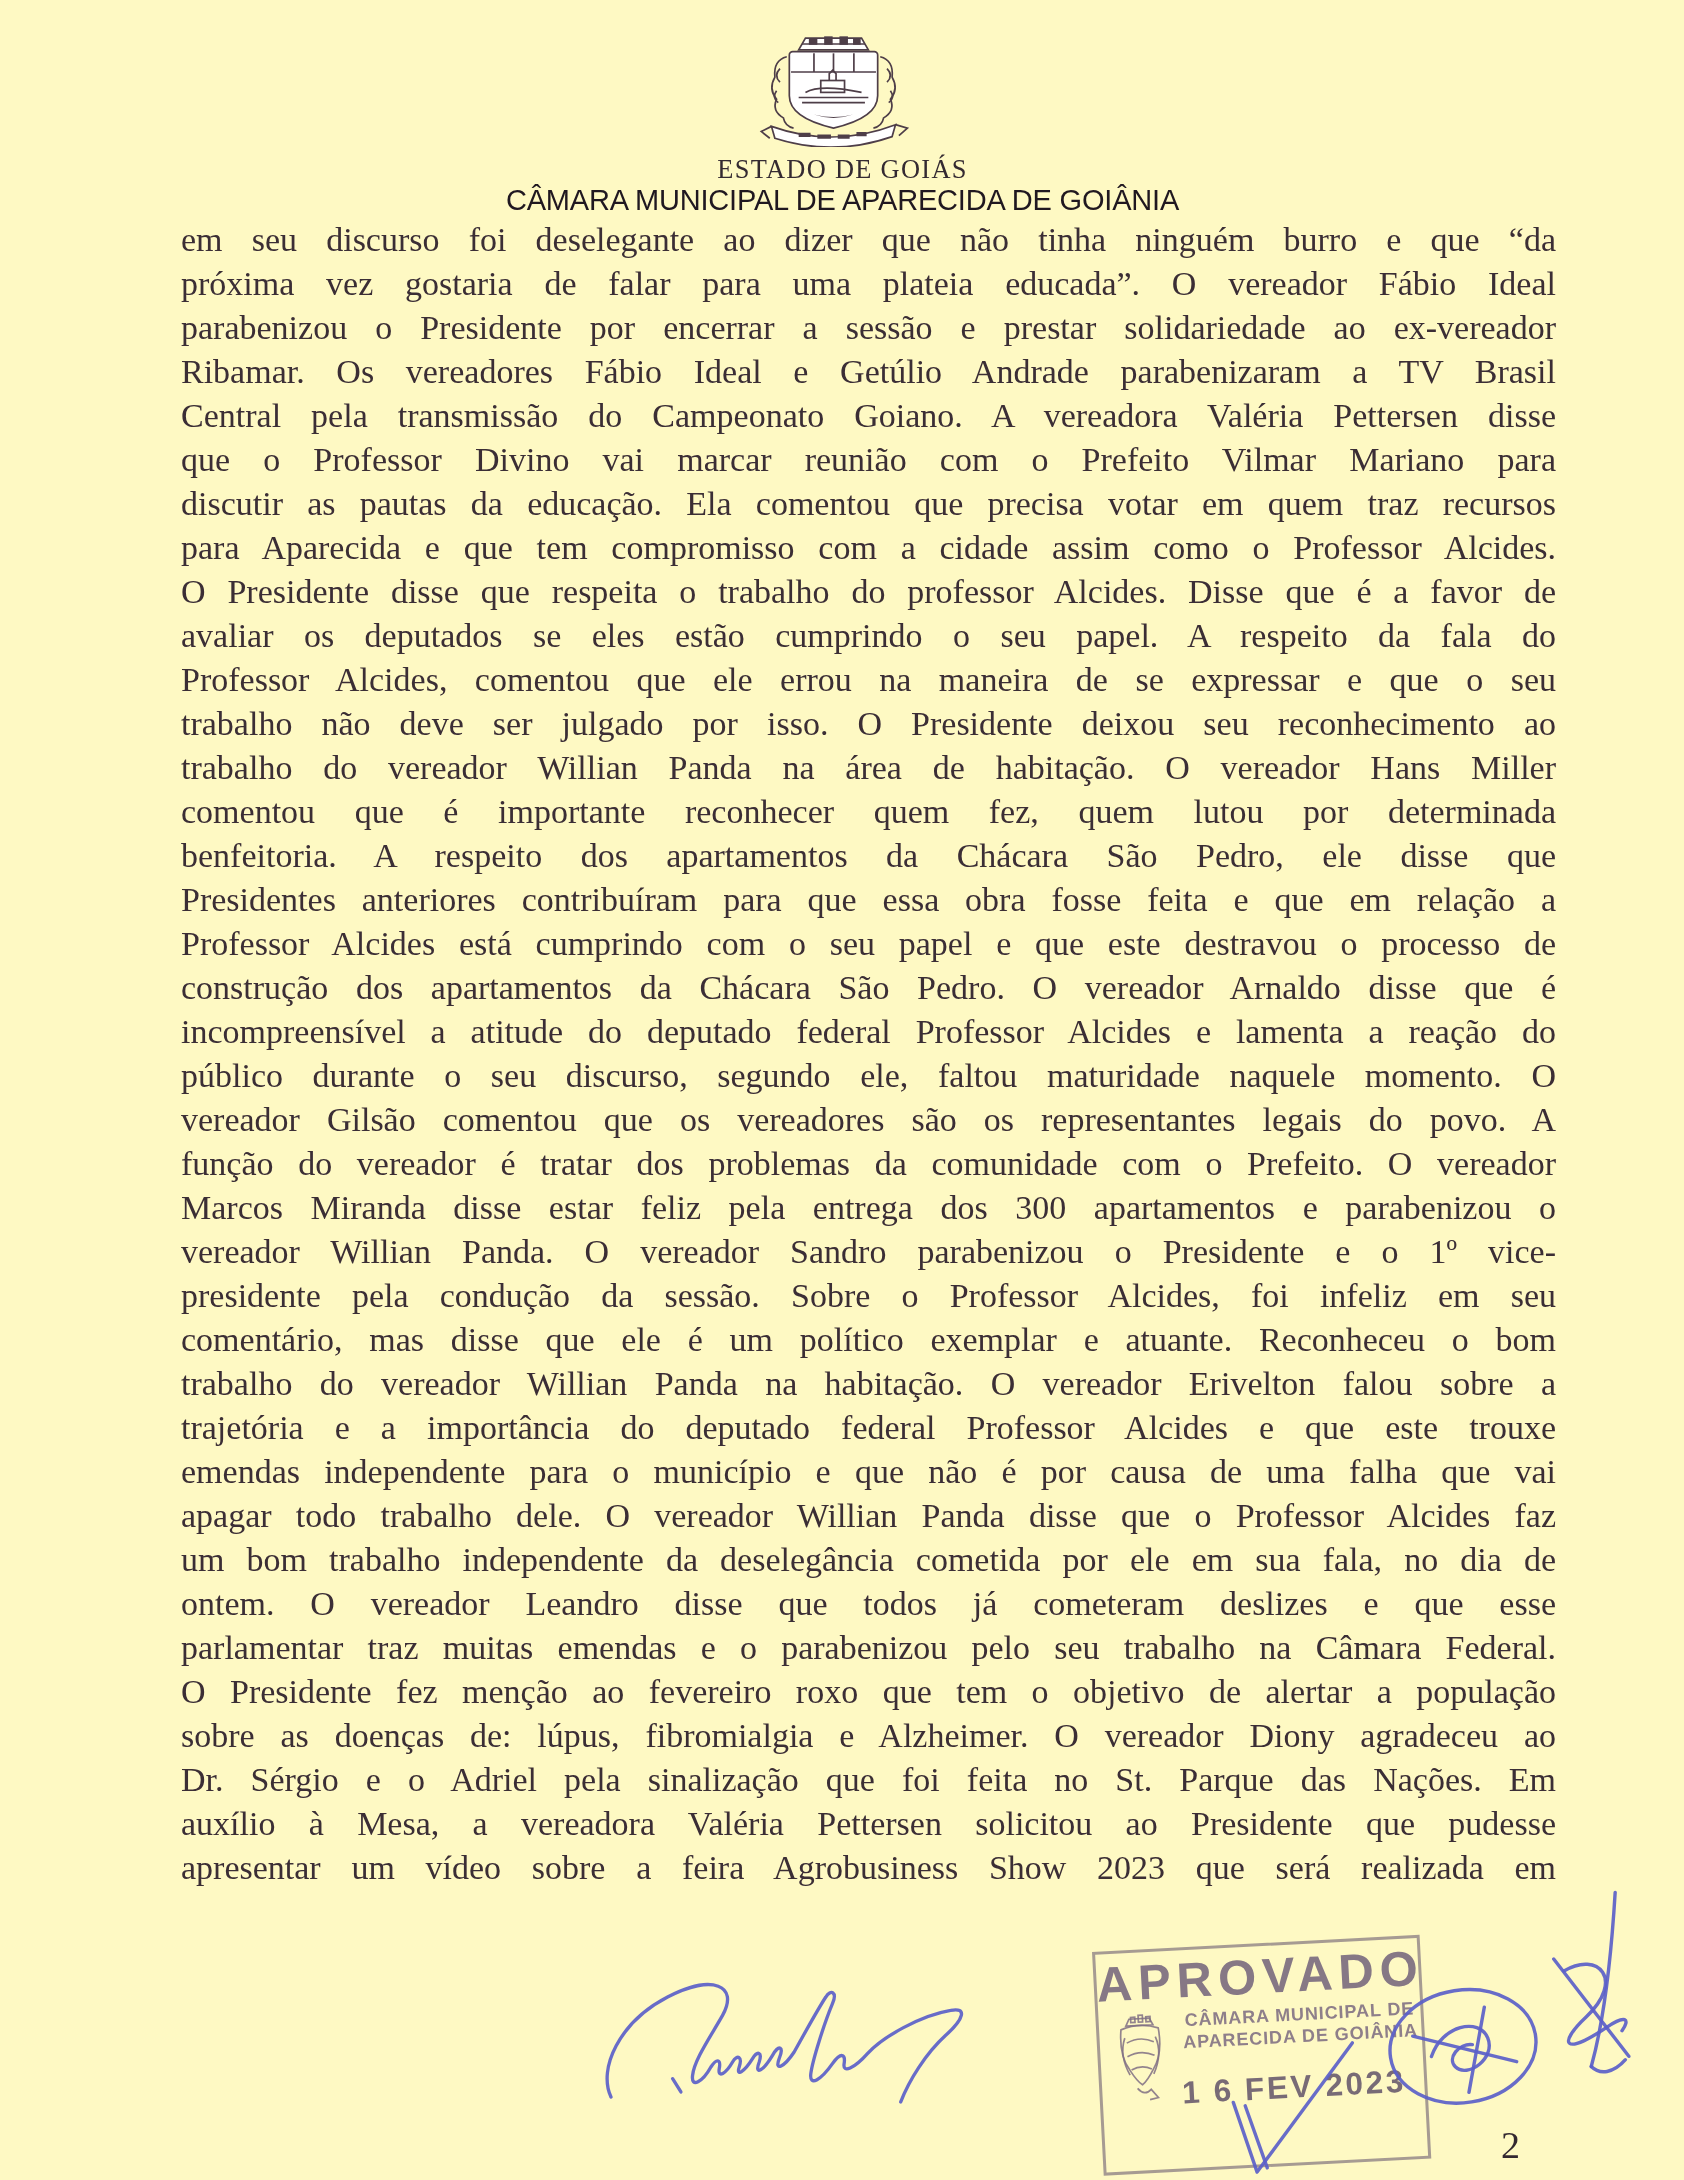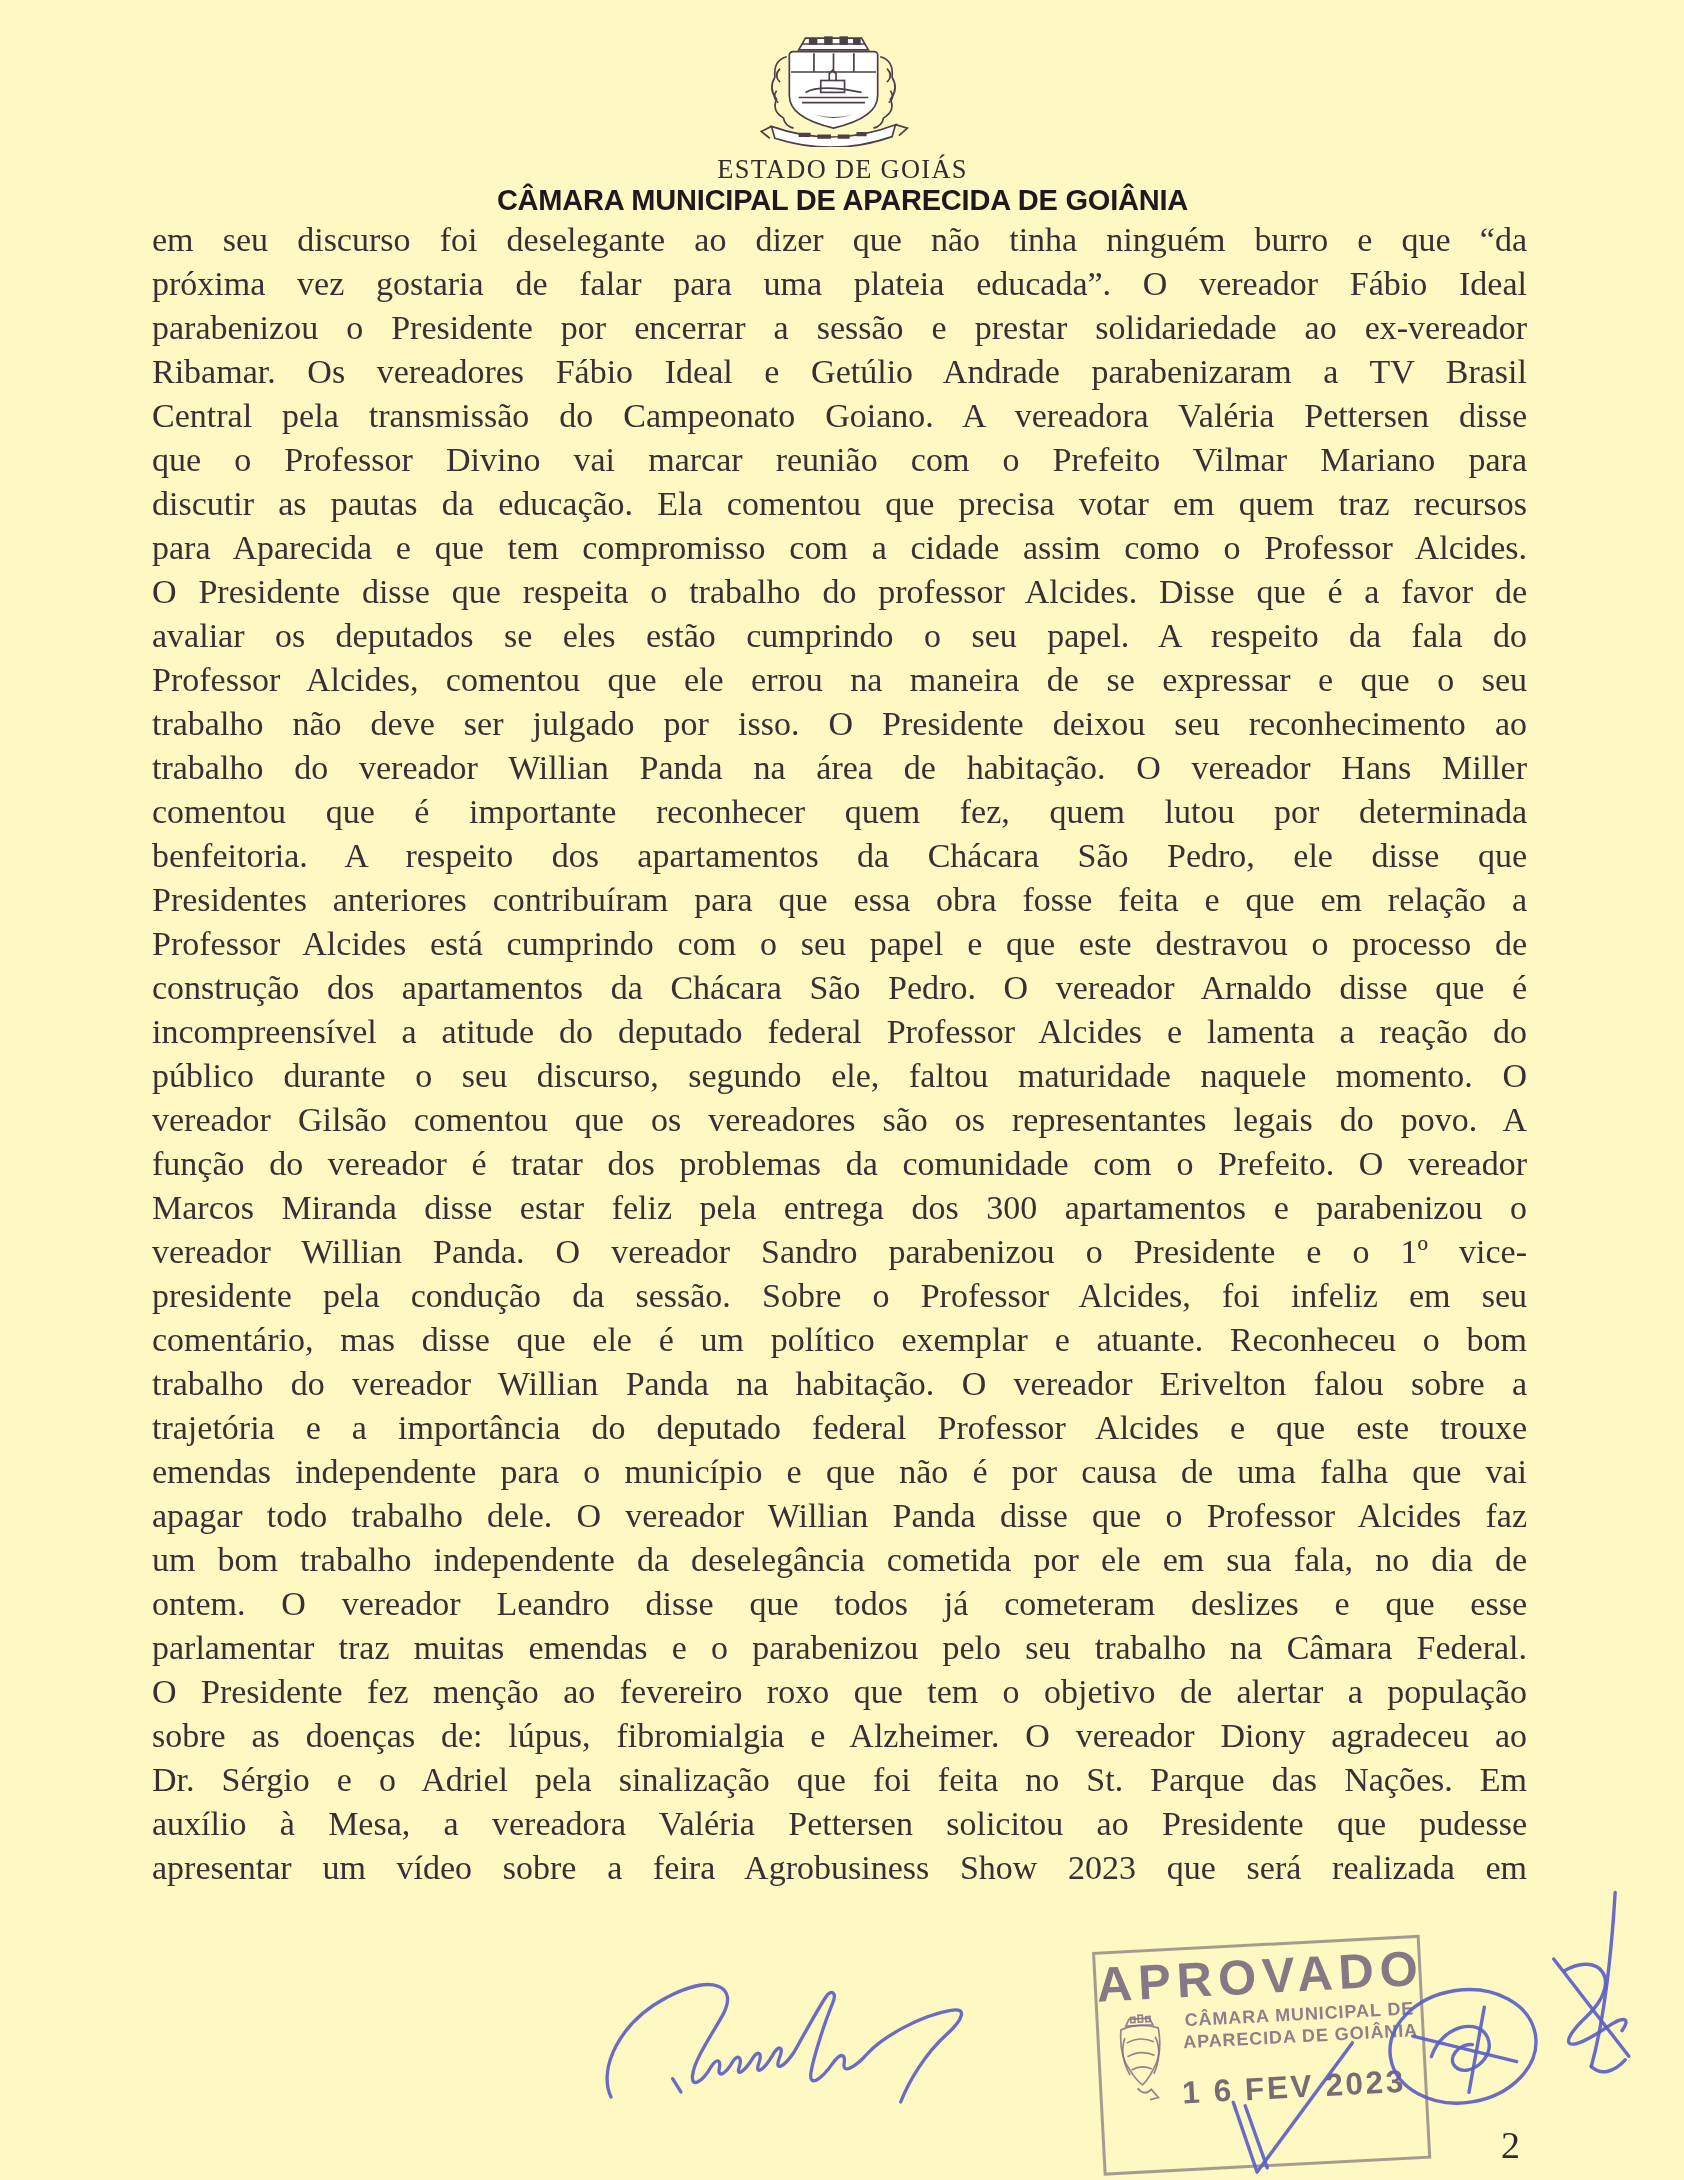--- a/index.html
+++ b/index.html
@@ -10,25 +10,25 @@
   
   .header{position:absolute;left:0;top:0;width:100%;text-align:center;}
   .crest{position:absolute;left:746px;top:31px;width:175px;height:116px;}
   .state-name{
     position:absolute;left:0;top:154px;width:100%;
     font-family:"Liberation Serif",serif;font-size:26.4px;letter-spacing:1.3px;
     color:#342a31;text-align:center;
   }
   .org-name{
     position:absolute;left:0;top:184px;width:100%;
-    font-family:"Liberation Sans",sans-serif;font-weight:700;font-size:29px;
+    font-family:"Liberation Sans",sans-serif;font-weight:400;font-size:29px;
     letter-spacing:-0.2px;color:#201820;text-align:center;
   }
   
-  .body-text{position:absolute;left:152px;top:218px;width:1375px;}
+  .body-text{position:absolute;left:181px;top:218px;width:1375px;}
   .body-text .line{
     height:44px;line-height:44px;font-size:34px;color:#3b2e35;
     text-align:justify;text-align-last:justify;white-space:nowrap;
     font-family:"Liberation Serif",serif;
   }
   
   .ink{position:absolute;}
   .ink path,.ink ellipse,.ink line{fill:none;stroke:#5b5fc9;stroke-width:4;
     stroke-linecap:round;stroke-linejoin:round;opacity:.92;}
   

